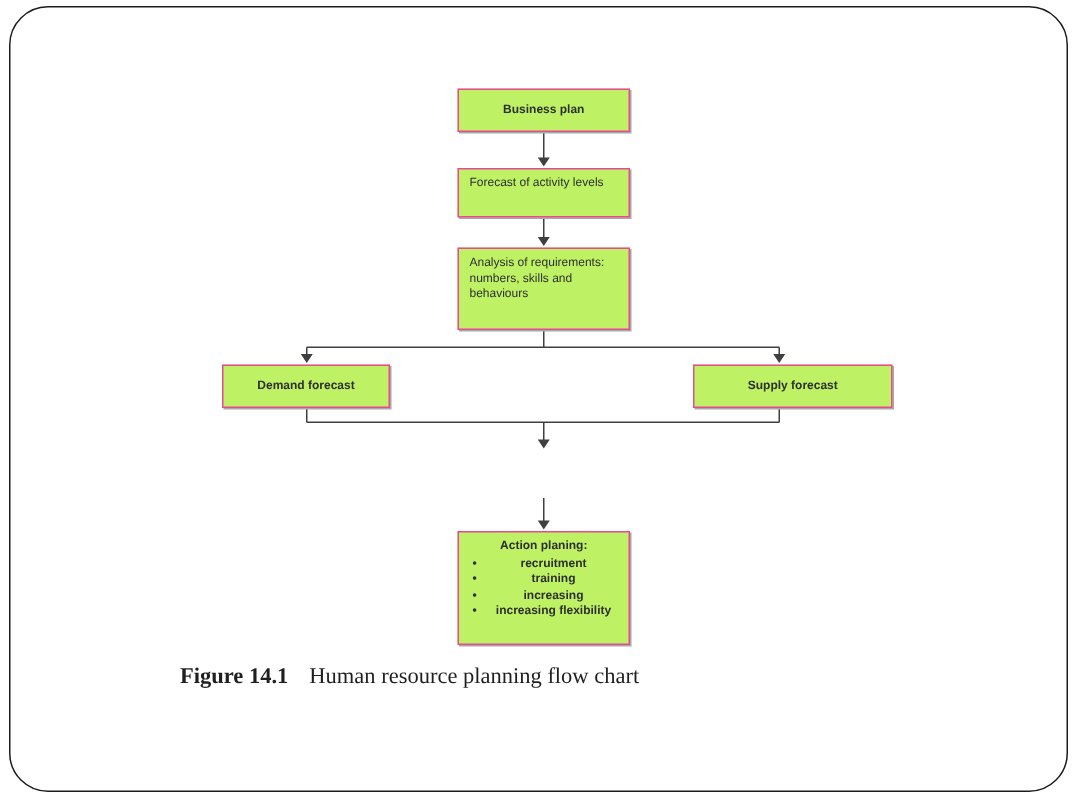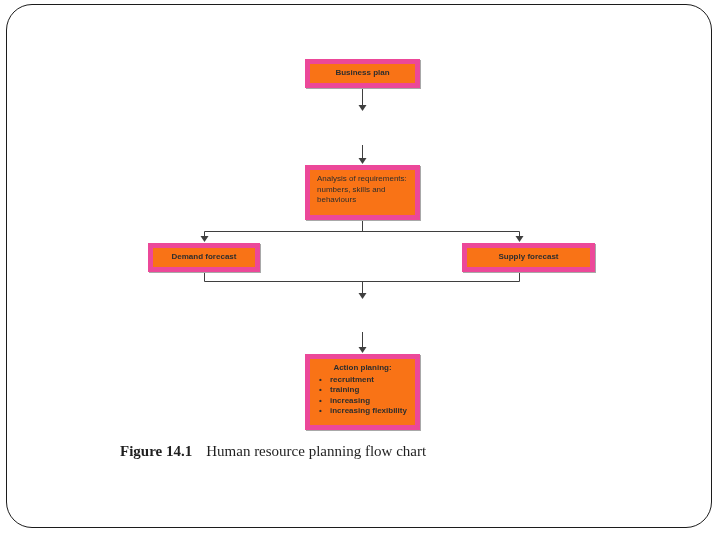--- a/index.html
+++ b/index.html
@@ -31,22 +31,22 @@
   svg.connectors {
     position: absolute;
     left: 0;
     top: 0;
     width: 720px;
     height: 540px;
   }
   .fbox {
     position: absolute;
     box-sizing: border-box;
-    background: #f97316;
-    border: 5px solid #ec4899;
+    background: #bef264;
+    border: 1px solid #ec4899;
     box-shadow: 1px 1px 0 #a8a8a8;
     color: #2e2e2e;
     font-size: 8px;
     line-height: 10.5px;
     padding: 4px 7px;
   }
   .fbox.center {
     display: flex;
     align-items: center;
     justify-content: center;
@@ -63,20 +63,21 @@
   .box-action   { left: 305px; top: 354px; width: 115px; height: 76px; }
   .action-list {
     list-style: none;
     margin: 1px 0 0 0;
     padding: 0;
     font-weight: bold;
   }
   .action-list li {
     position: relative;
     padding-left: 13px;
+    text-align: center;
   }
   .action-list li::before {
     content: "\2022";
     position: absolute;
     left: 2px;
     top: 0;
   }
   .caption {
     position: absolute;
     left: 120px;
@@ -123,20 +124,23 @@
       <polygon points="515.5,236 523.5,236 519.5,242"></polygon>
       <polygon points="358.5,293 366.5,293 362.5,299"></polygon>
       <polygon points="358.5,347 366.5,347 362.5,353"></polygon>
     </g>
   </svg>
 
   <div class="fbox center bold box-business">
     <span>Business plan</span>
   </div>
 
+  <div class="fbox box-activity">
+    <span>Forecast of activity levels</span>
+  </div>
 
   <div class="fbox center bold box-demand">
     <span>Demand forecast</span>
   </div>
 
   <div class="fbox box-analysis">
     <span>Analysis of requirements: numbers, skills and behaviours</span>
   </div>
 
   <div class="fbox center bold box-supply">

